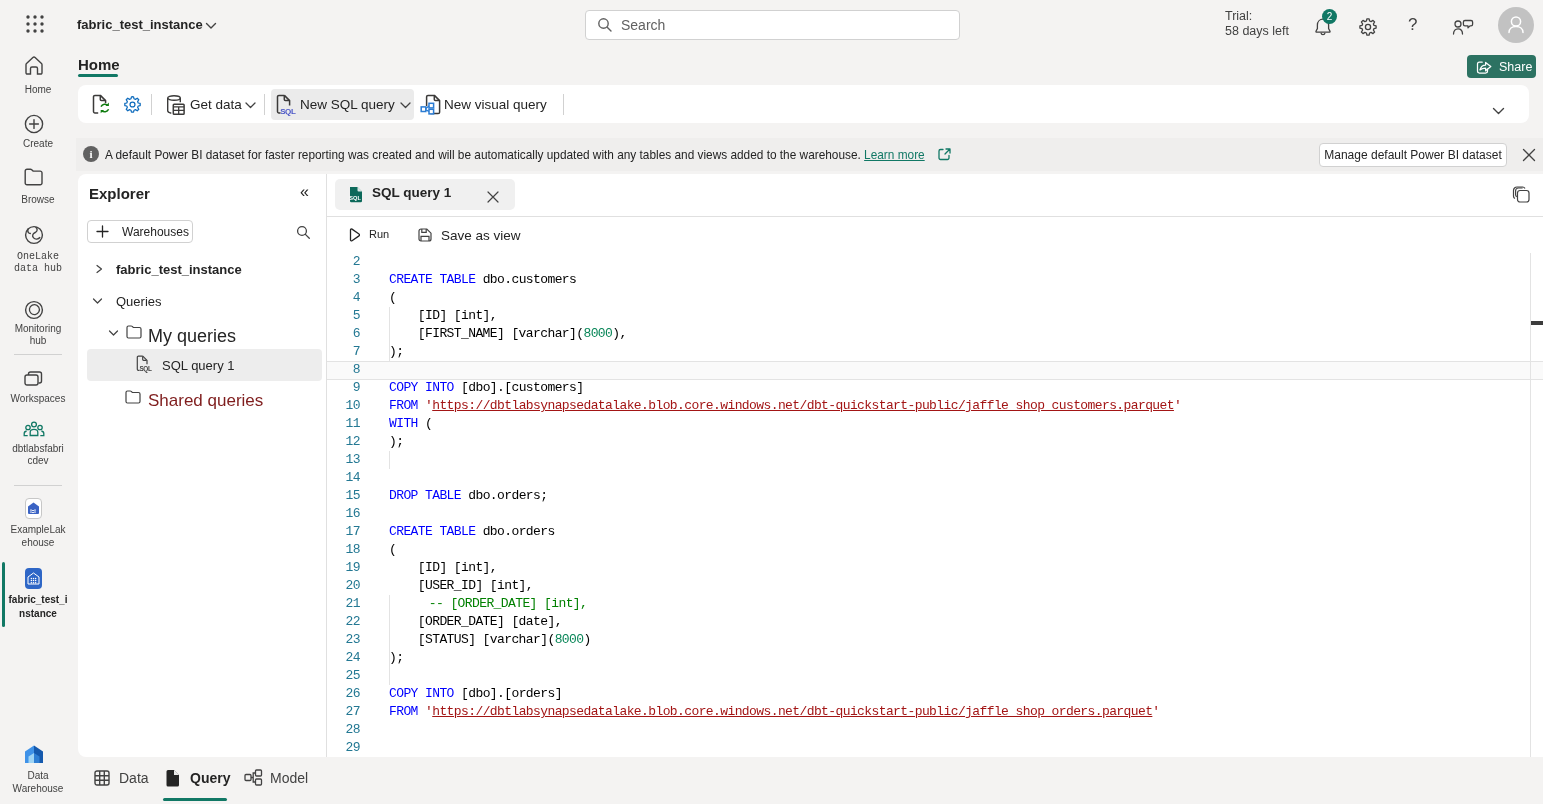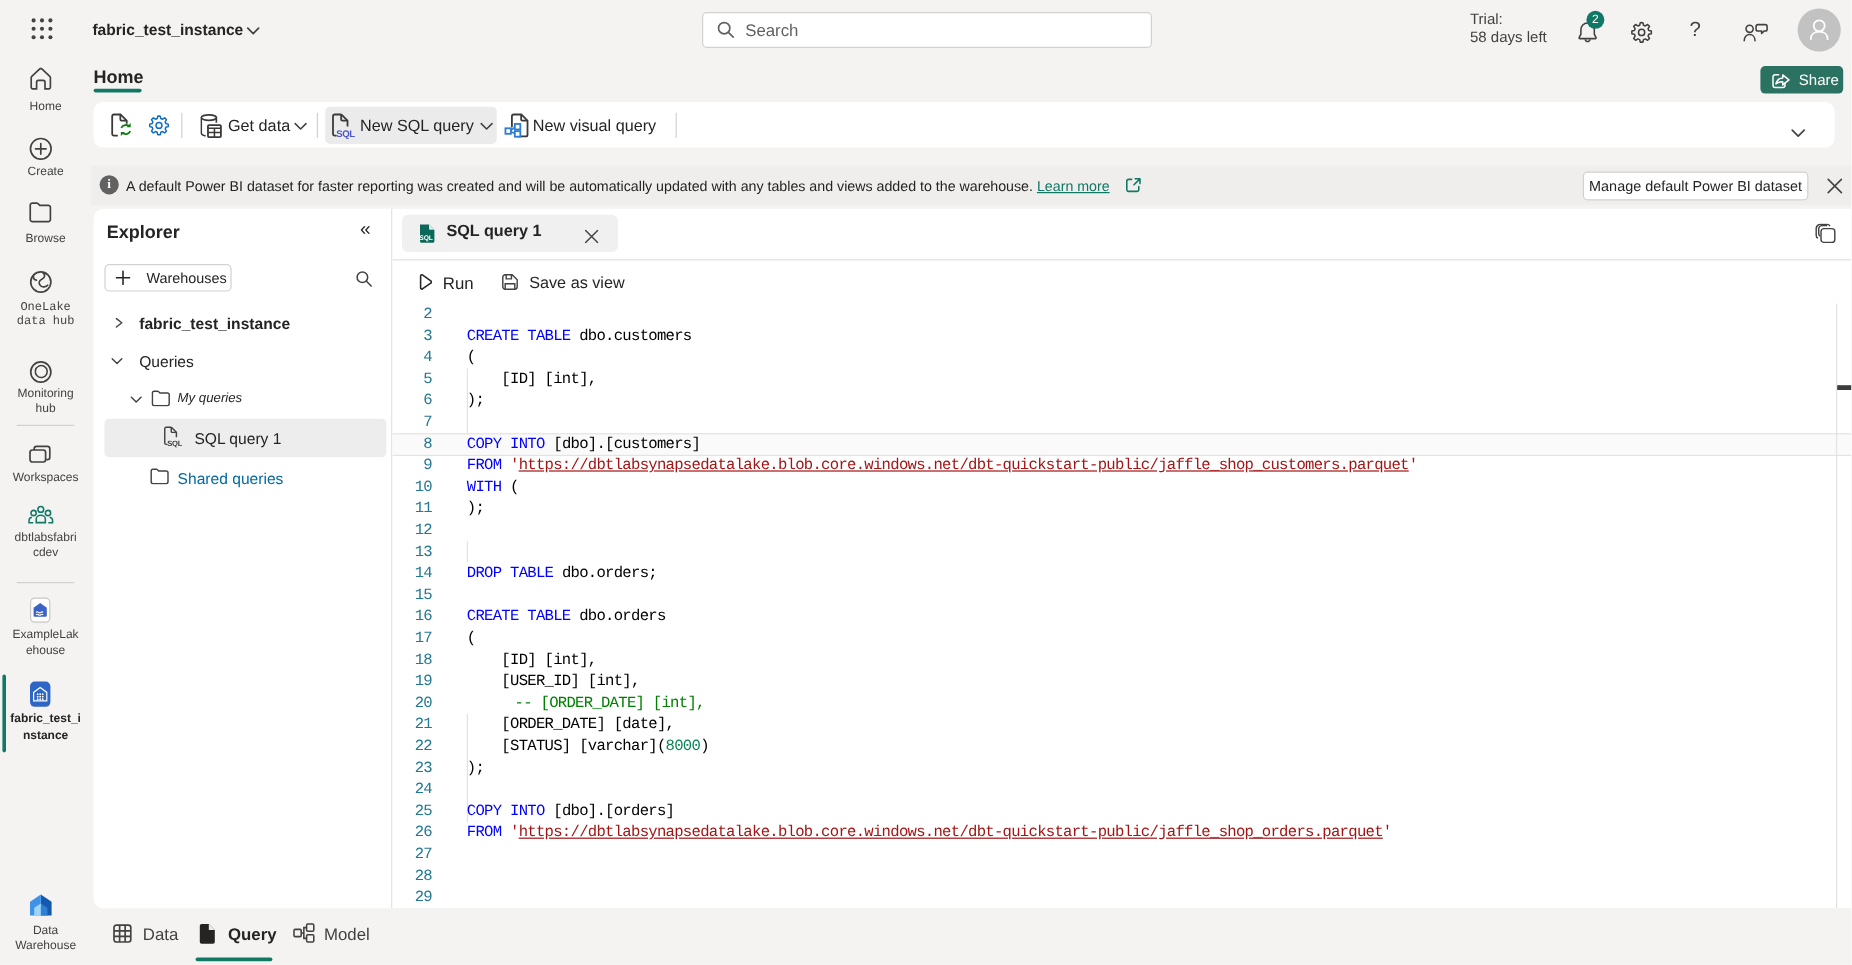--- a/index.html
+++ b/index.html
@@ -254,32 +254,32 @@
   <svg class="abs" style="left:14px;top:123px;" width="11" height="9" viewBox="0 0 11 9">
       <path d="M1.5 2 L5.5 6 L9.5 2" fill="none" stroke="#424242" stroke-width="1.2" stroke-linecap="round" stroke-linejoin="round"></path>
     </svg>
   <div class="abs" style="left:38px;top:120px;font-size:13px;font-weight:normal;color:#242424;">Queries</div>
   <svg class="abs" style="left:30px;top:155px;" width="11" height="9" viewBox="0 0 11 9">
       <path d="M1.5 2 L5.5 6 L9.5 2" fill="none" stroke="#424242" stroke-width="1.2" stroke-linecap="round" stroke-linejoin="round"></path>
     </svg>
   <svg class="abs" style="left:48px;top:151px;" width="16" height="14" viewBox="0 0 16 14">
       <path d="M1 2.5 a1.5 1.5 0 0 1 1.5 -1.5 h2.6 a1.5 1.5 0 0 1 1.1 0.4 l1.1 1.1 h6.2 a1.5 1.5 0 0 1 1.5 1.5 v7.5 a1.5 1.5 0 0 1 -1.5 1.5 h-11 a1.5 1.5 0 0 1 -1.5 -1.5 z" fill="none" stroke="#424242" stroke-width="1.2"></path>
     </svg>
-  <div class="abs" style="left:70px;top:152px;font-size:11px;color:#242424;font-style:italic;">My queries</div>
+  <div class="abs" style="left:70px;top:152px;font-size:18px;color:#242424;">My queries</div>
   <div class="abs" style="left:9px;top:175px;width:235px;height:32px;background:#ededed;border-radius:4px;"></div>
   <svg class="abs" style="left:58px;top:181px;" width="16" height="18" viewBox="0 0 16 18">
       <path d="M6.8 1.1 H2.4 A1.1 1.1 0 0 0 1.3 2.2 V14.2 A1.1 1.1 0 0 0 2.4 15.3 H3.6 M11 9.3 V5.3 L6.8 1.1" fill="none" stroke="#424242" stroke-width="1.2" stroke-linejoin="round"></path>
       <path d="M6.7 1.4 V4.5 A0.8 0.8 0 0 0 7.5 5.3 H10.6" fill="none" stroke="#424242" stroke-width="1.2" stroke-linejoin="round"></path>
       <text x="3.4" y="16.4" font-size="6.4" font-weight="bold" fill="#424242" font-family="Liberation Sans" letter-spacing="-0.3">SQL</text>
     </svg>
   <div class="abs" style="left:84px;top:184px;font-size:13px;color:#242424;">SQL query 1</div>
   <svg class="abs" style="left:47px;top:216px;" width="16" height="14" viewBox="0 0 16 14">
       <path d="M1 2.5 a1.5 1.5 0 0 1 1.5 -1.5 h2.6 a1.5 1.5 0 0 1 1.1 0.4 l1.1 1.1 h6.2 a1.5 1.5 0 0 1 1.5 1.5 v7.5 a1.5 1.5 0 0 1 -1.5 1.5 h-11 a1.5 1.5 0 0 1 -1.5 -1.5 z" fill="none" stroke="#424242" stroke-width="1.2"></path>
     </svg>
-  <div class="abs" style="left:70px;top:217px;font-size:13px;color:#0369a1;">Shared queries</div>
+  <div class="abs" style="left:70px;top:217px;font-size:17px;color:#7f1d1d;">Shared queries</div>
 </div>
 <div class="abs" style="left:326px;top:174px;width:1px;height:583px;background:#e0e0e0;"></div>
 <div class="abs" id="editorpanel" style="left:327px;top:174px;width:1216px;height:583px;background:#fff;overflow:hidden;">
 
   <div class="abs" style="left:8px;top:5px;width:180px;height:31px;background:#f0f0f0;border-radius:5px;"></div>
   <svg class="abs" style="left:21px;top:12px;" width="15" height="17" viewBox="0 0 15 17">
     <path d="M2 1 h7.5 l4.5 4.5 V15 a1.3 1.3 0 0 1 -1.3 1.3 H3.3 A1.3 1.3 0 0 1 2 15 Z" fill="#0c695a"></path>
     <path d="M9.5 1 l4.5 4.5 h-3.5 a1 1 0 0 1 -1 -1 z" fill="#ffffff" opacity="0.85"></path>
     <text x="1.3" y="14.2" font-size="5.6" font-weight="bold" fill="#fff" font-family="Liberation Sans">SQL</text>
   </svg>
@@ -291,21 +291,21 @@
   <svg class="abs" style="left:1185px;top:12px;" width="18" height="17" viewBox="0 0 18 17">
       <rect x="5.5" y="4.5" width="11.5" height="11.5" rx="2.5" fill="none" stroke="#424242" stroke-width="1.2"></rect>
       <path d="M3 12.5 a2.5 2.5 0 0 1 -1.5 -2.3 v-5.7 a3.5 3.5 0 0 1 3.5 -3.5 h5.7 a2.5 2.5 0 0 1 2.2 1.4" fill="none" stroke="#424242" stroke-width="1.2"></path>
       <path d="M4.8 10.8 a2.2 2.2 0 0 1 -1.2 -2 v-4 a2.8 2.8 0 0 1 2.8 -2.8 h4.2" fill="none" stroke="#424242" stroke-width="1.2"></path>
     </svg>
   <div class="abs" style="left:0;top:42px;width:1216px;height:1px;background:#e0e0e0;"></div>
 
   <svg class="abs" style="left:22px;top:54px;" width="11" height="14" viewBox="0 0 11 14">
       <path d="M1.5 2 a1 1 0 0 1 1.5 -0.9 l7 4.9 a1.1 1.1 0 0 1 0 1.9 l-7 4.9 a1 1 0 0 1 -1.5 -0.9 z" fill="none" stroke="#242424" stroke-width="1.3" stroke-linejoin="round"></path>
     </svg>
-  <div class="abs" style="left:42px;top:54px;font-size:14px;color:#242424;">Run</div>
+  <div class="abs" style="left:42px;top:54px;font-size:11px;color:#242424;">Run</div>
   <svg class="abs" style="left:91px;top:54px;" width="14" height="14" viewBox="0 0 14 14">
       <path d="M1 3 a2 2 0 0 1 2 -2 h5.8 l4.2 4.2 V11 a2 2 0 0 1 -2 2 H3 a2 2 0 0 1 -2 -2 Z" fill="none" stroke="#424242" stroke-width="1.2"></path>
       <path d="M3.8 1 v3.4 h4.4 V1 M3 13 v-4.6 h8 V13" fill="none" stroke="#424242" stroke-width="1.2"></path>
     </svg>
   <div class="abs" style="left:114px;top:54px;font-size:13.5px;color:#242424;">Save as view</div>
 
   <div class="abs" id="code" style="left:0;top:79px;width:1216px;height:504px;">
 
     <div class="abs" style="left:0;top:108px;width:1216px;height:19px;background:#fafafa;border-top:1px solid #e3e3e3;border-bottom:1px solid #e3e3e3;"></div>
 
@@ -340,20 +340,21 @@
 26
 27
 28
 29</div>
 
     <div class="abs mono codecol" style="left:62px;top:0;color:#000;white-space:normal;">
         <div style="height:18px;"></div>
         <div style="height:18px;"><span class="kw">CREATE</span> <span class="kw">TABLE</span> dbo.customers</div>
         <div style="height:18px;">(</div>
         <div style="height:18px;">    [ID] [int],</div>
+        <div style="height:18px;">    [FIRST_NAME] [varchar](<span class="num">8000</span>),</div>
         <div style="height:18px;">);</div>
         <div style="height:18px;"></div>
         <div style="height:18px;"><span class="kw">COPY</span> <span class="kw">INTO</span> [dbo].[customers]</div>
         <div style="height:18px;"><span class="kw">FROM</span> <span class="str">'<span class="url">https://dbtlabsynapsedatalake.blob.core.windows.net/dbt-quickstart-public/jaffle_shop_customers.parquet</span>'</span></div>
         <div style="height:18px;"><span class="kw">WITH</span> (</div>
         <div style="height:18px;">);</div>
         <div style="height:18px;"></div>
         <div style="height:18px;"></div>
         <div style="height:18px;"><span class="kw">DROP</span> <span class="kw">TABLE</span> dbo.orders;</div>
         <div style="height:18px;"></div>

